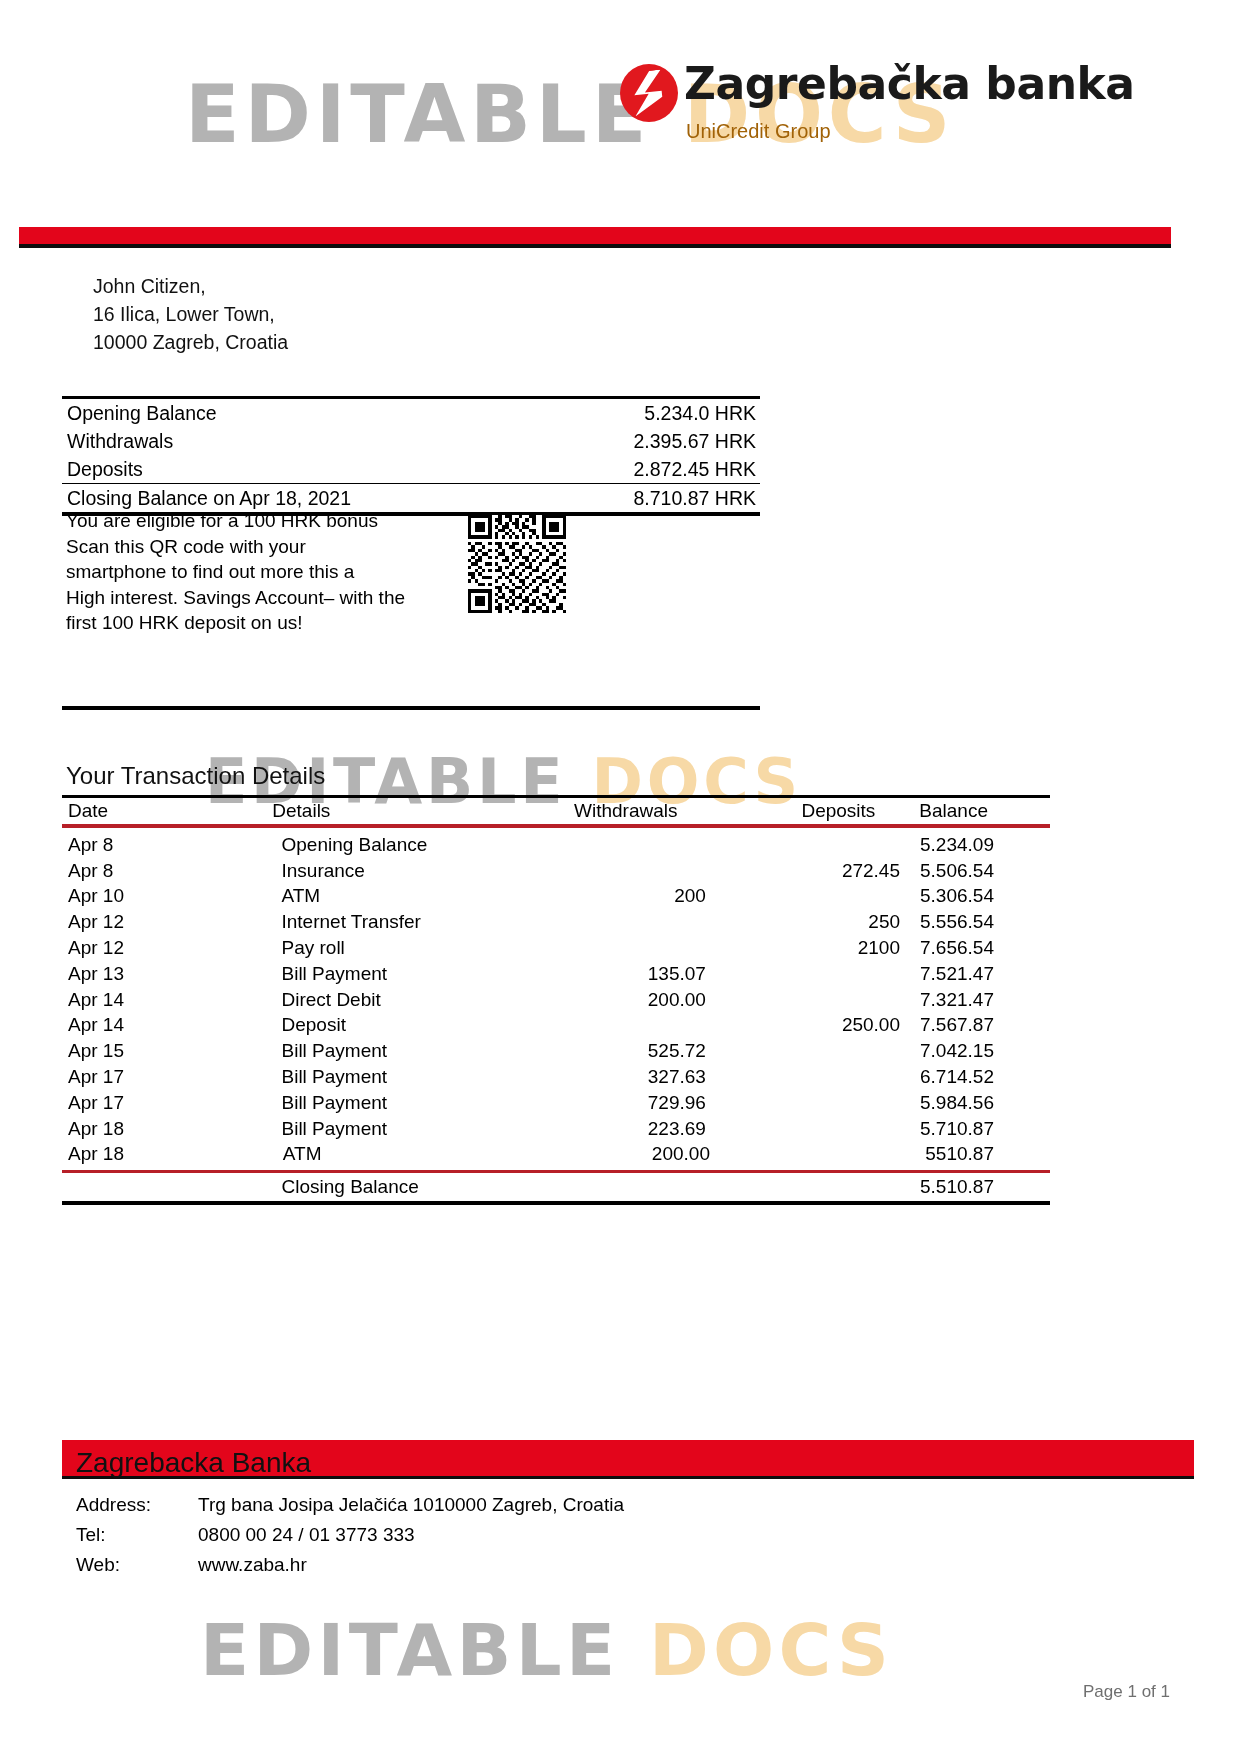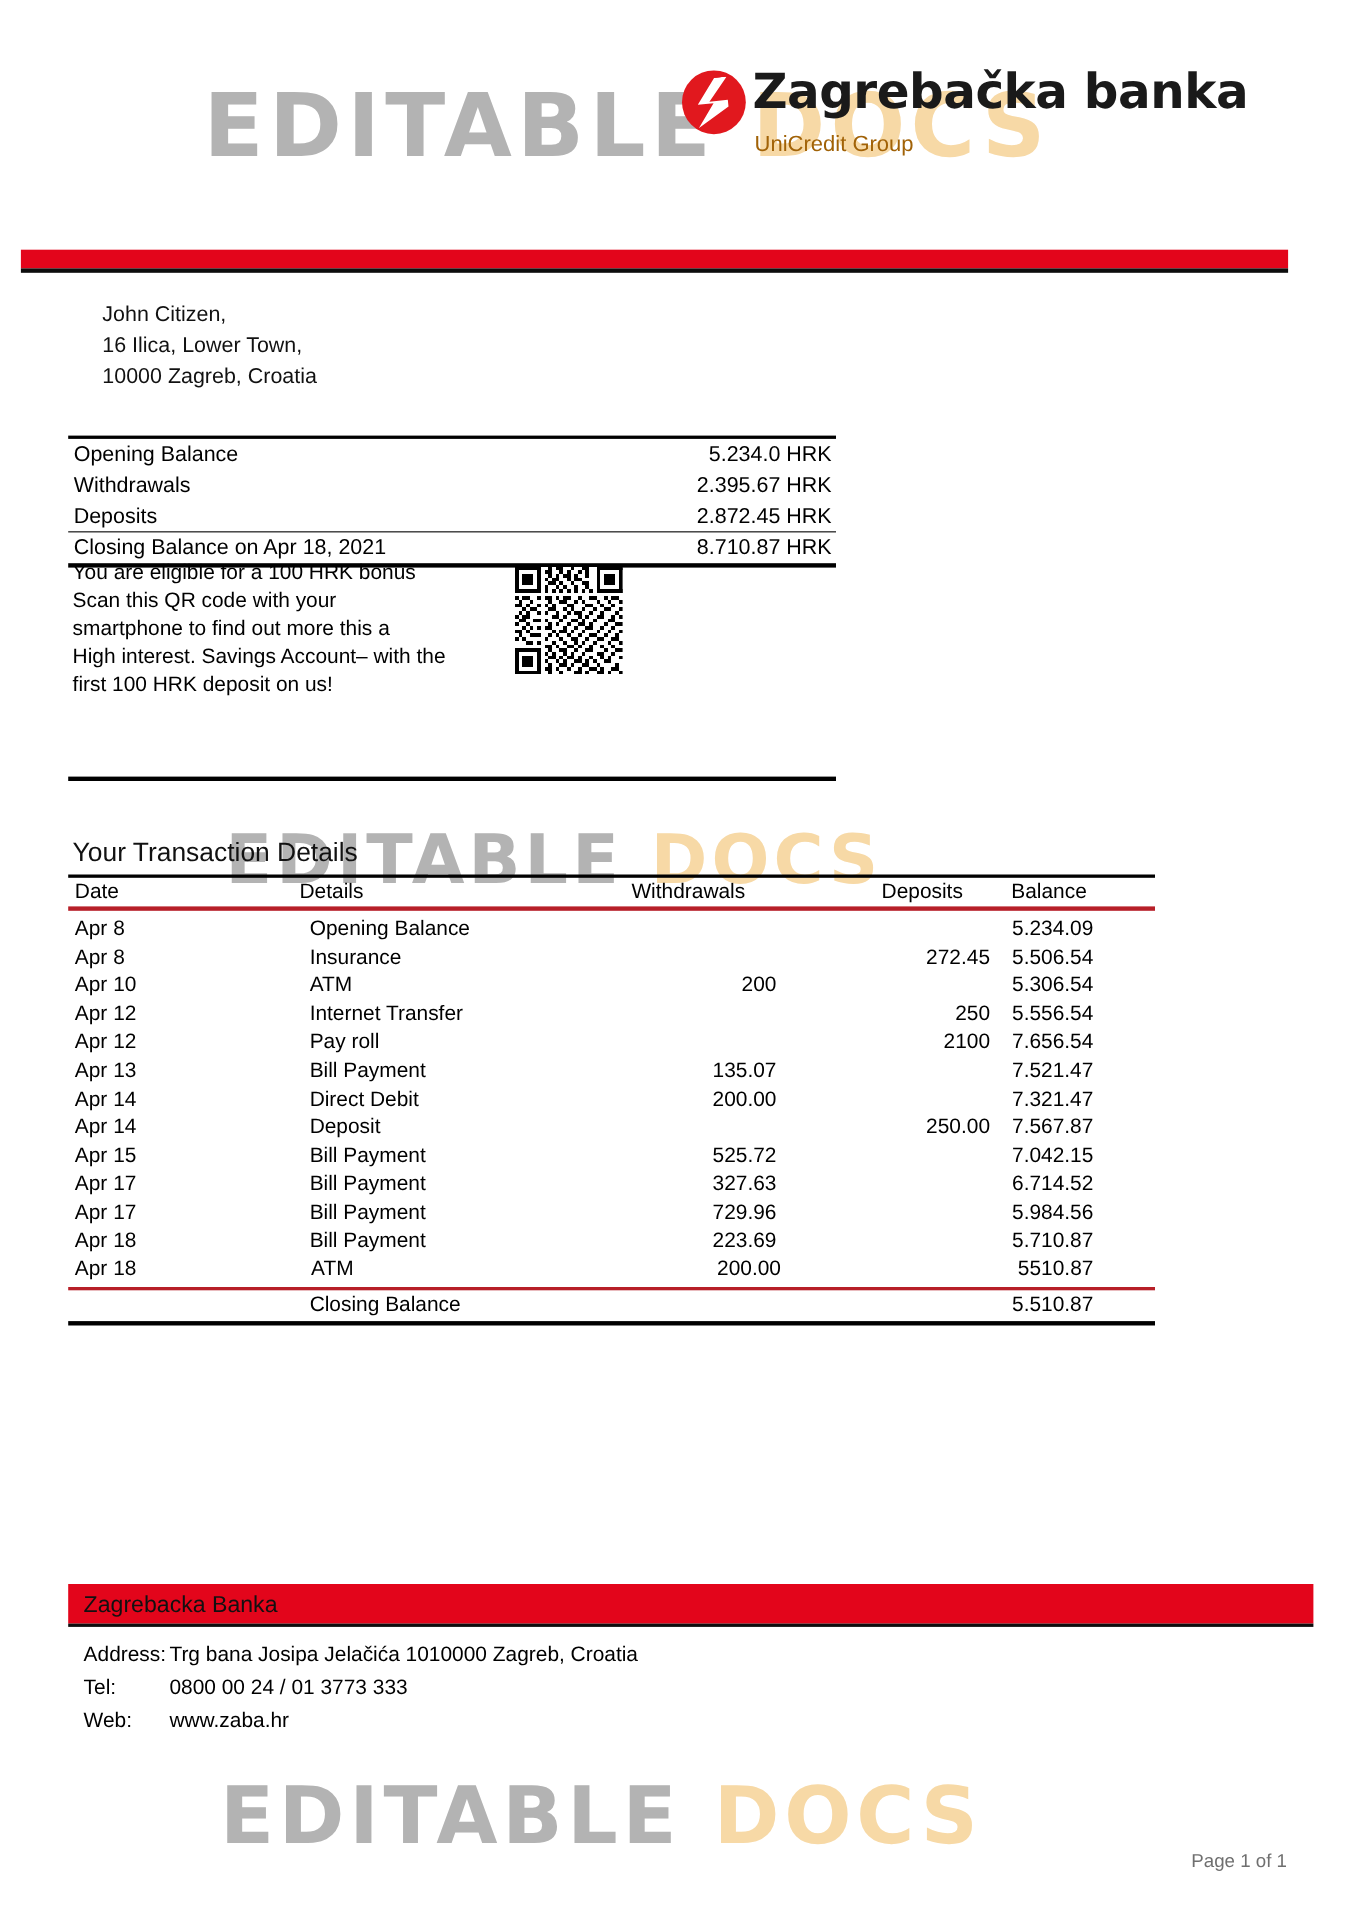--- a/index.html
+++ b/index.html
@@ -283,34 +283,35 @@
     left: 62px;
     top: 1476px;
     width: 1132px;
     height: 3px;
     background: #0d0d0d;
   }
   .foot-bank {
     position: absolute;
     left: 76px;
     top: 1447px;
-    font-size: 21px;
+    font-size: 28px;
     color: #111;
     white-space: nowrap;
   }
   .foot-lines {
     position: absolute;
     left: 76px;
     top: 1490px;
     font-size: 19px;
     line-height: 30px;
   }
   .foot-line {
     display: flex;
     white-space: nowrap;
+    gap: 44px;
   }
   .foot-key { width: 78px; }
   .foot-val { }
 
   .page-num {
     position: absolute;
     right: 70px;
     top: 1682px;
     font-size: 17px;
     color: #6f6f6f;

